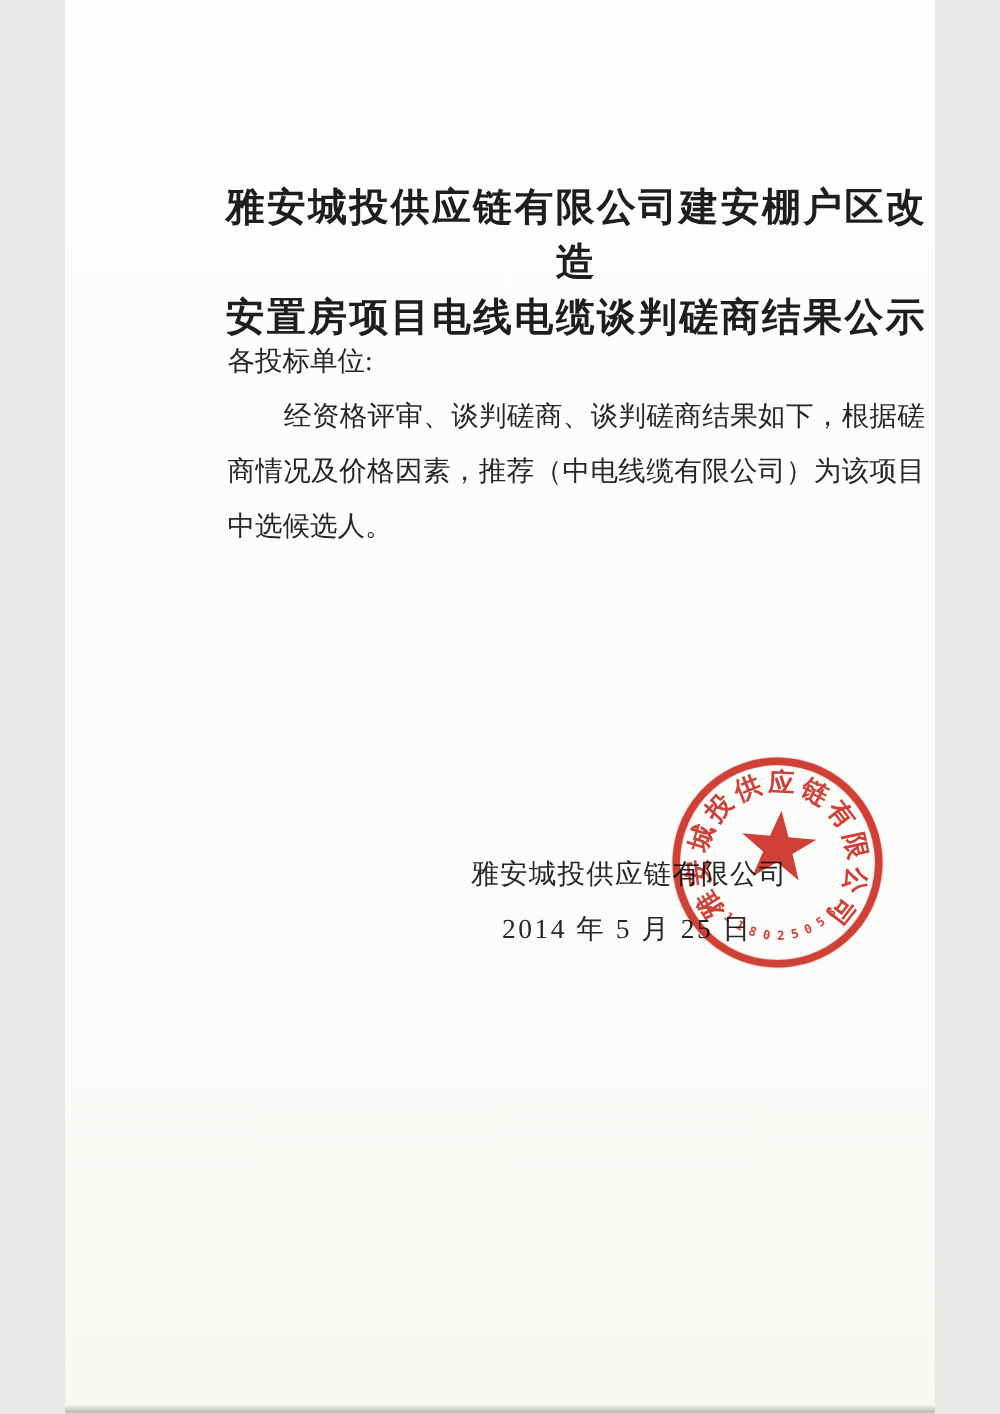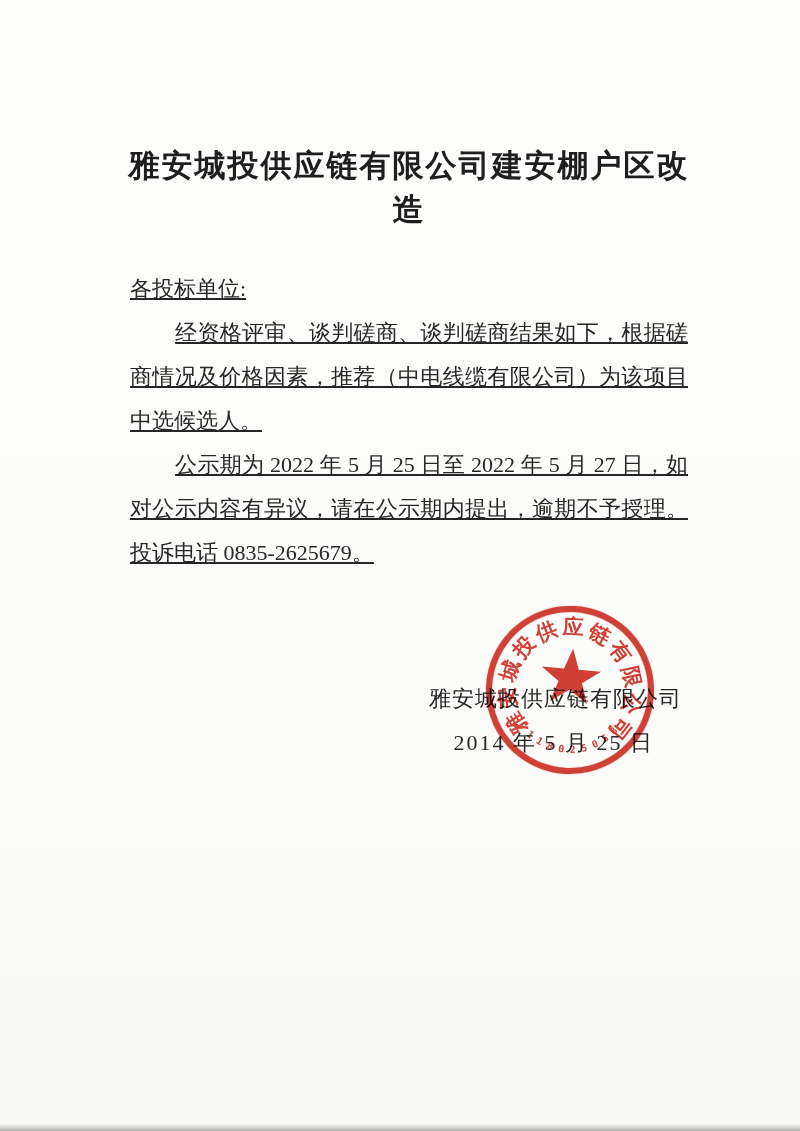--- a/index.html
+++ b/index.html
@@ -1,18 +1,18 @@
 <!DOCTYPE html>
 <html style="--seal: #cf3126;"><head>
 <meta charset="utf-8">
 <style>
   html,body{margin:0;padding:0;background:#e9e9e7;}
   .page{
     position:relative;
-    width:800px;height:1131px;
+    width:696px;height:1131px;
     margin:0 auto;
     background:linear-gradient(#fdfdfc 0%, #fbfbf9 70%, #f7f7f4 100%);
     overflow:hidden;
     color:#282828;
   }
   .title{
     position:absolute;
     top:144px;left:121px;width:576px;
     font-family:"Liberation Sans","DejaVu Sans",sans-serif;
     font-weight:700;
@@ -22,21 +22,20 @@
     text-align:center;
     color:#1e1e1e;
   }
   .body-text{
     position:absolute;
     top:267px;left:130px;width:558px;
     font-family:"Liberation Serif","DejaVu Serif",serif;
     font-size:22px;
     line-height:44px;
     color:#262626;
-    text-decoration:underline;
   }
   .body-text p{
     margin:0;
     text-align:justify;
     text-justify:inter-ideograph;
   }
   .body-text p.indent{ text-indent:2.05em; }
   .signature{
     position:absolute;
     top:684px;right:118px;
@@ -109,26 +108,26 @@
     background:linear-gradient(to bottom,#f2f2ef,#b3b3af);
   }
 </style>
 </head>
 <body>
 
 <div class="page">
 
   <div class="title">
     <div>雅安城投供应链有限公司建安棚户区改造</div>
+    <div>安置房项目电线电缆谈判磋商结果公示</div>
   </div>
 
   <div class="body-text">
     <p>各投标单位:</p>
     <p class="indent">经资格评审、谈判磋商、谈判磋商结果如下，根据磋商情况及价格因素，推荐（中电线缆有限公司）为该项目中选候选人。</p>
-    <p class="indent">公示期为 2022 年 5 月 25 日至 2022 年 5 月 27 日，如对公示内容有异议，请在公示期内提出，逾期不予授理。投诉电话 0835-2625679。</p>
   </div>
 
   <div class="signature">雅安城投供应链有限公司</div>
   <div class="sign-date">2014 年 5 月 25 日</div>
 
   <div class="stamp">
     <div class="stamp-ring"></div>
     <div class="stamp-star"></div>
     <div class="stamp-arc" id="stamp-arc">
         <span style="transform: rotate(-125deg) translate(0px, -63px);">雅</span>

